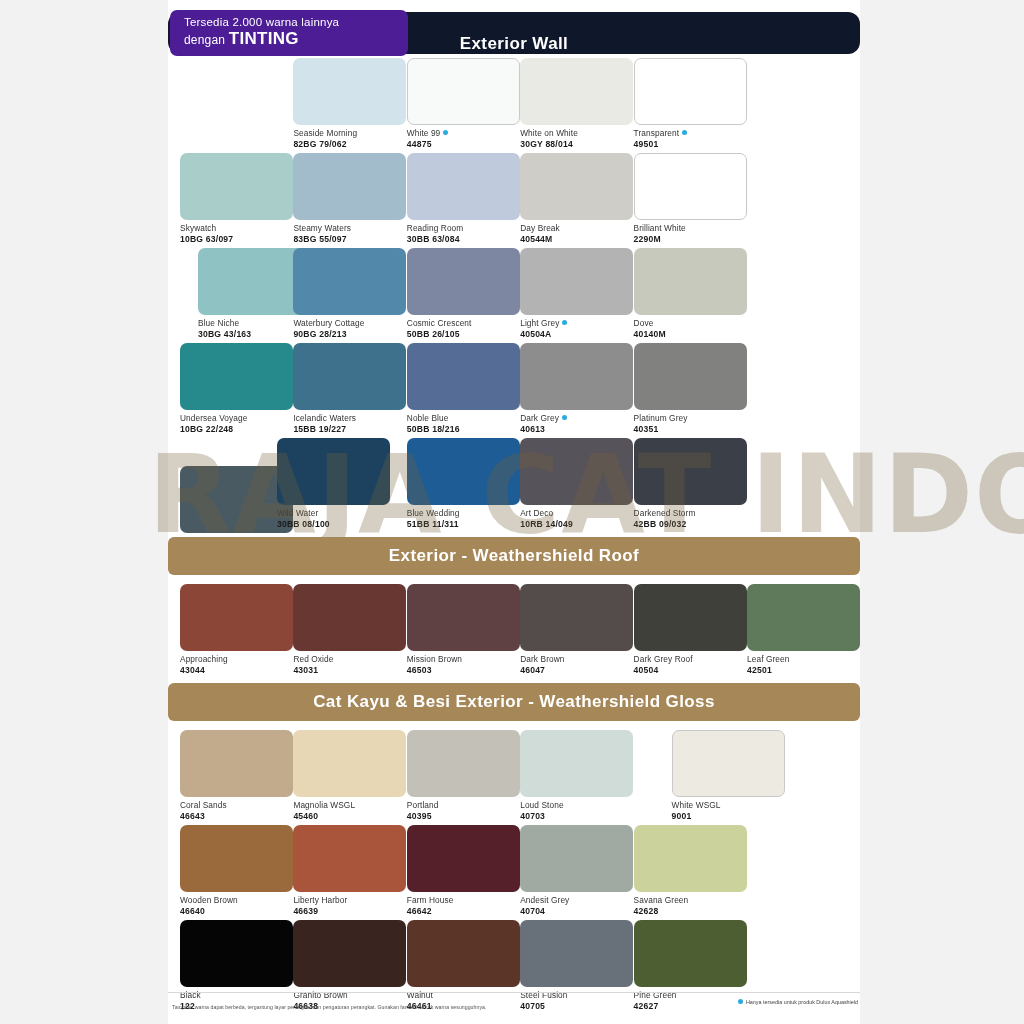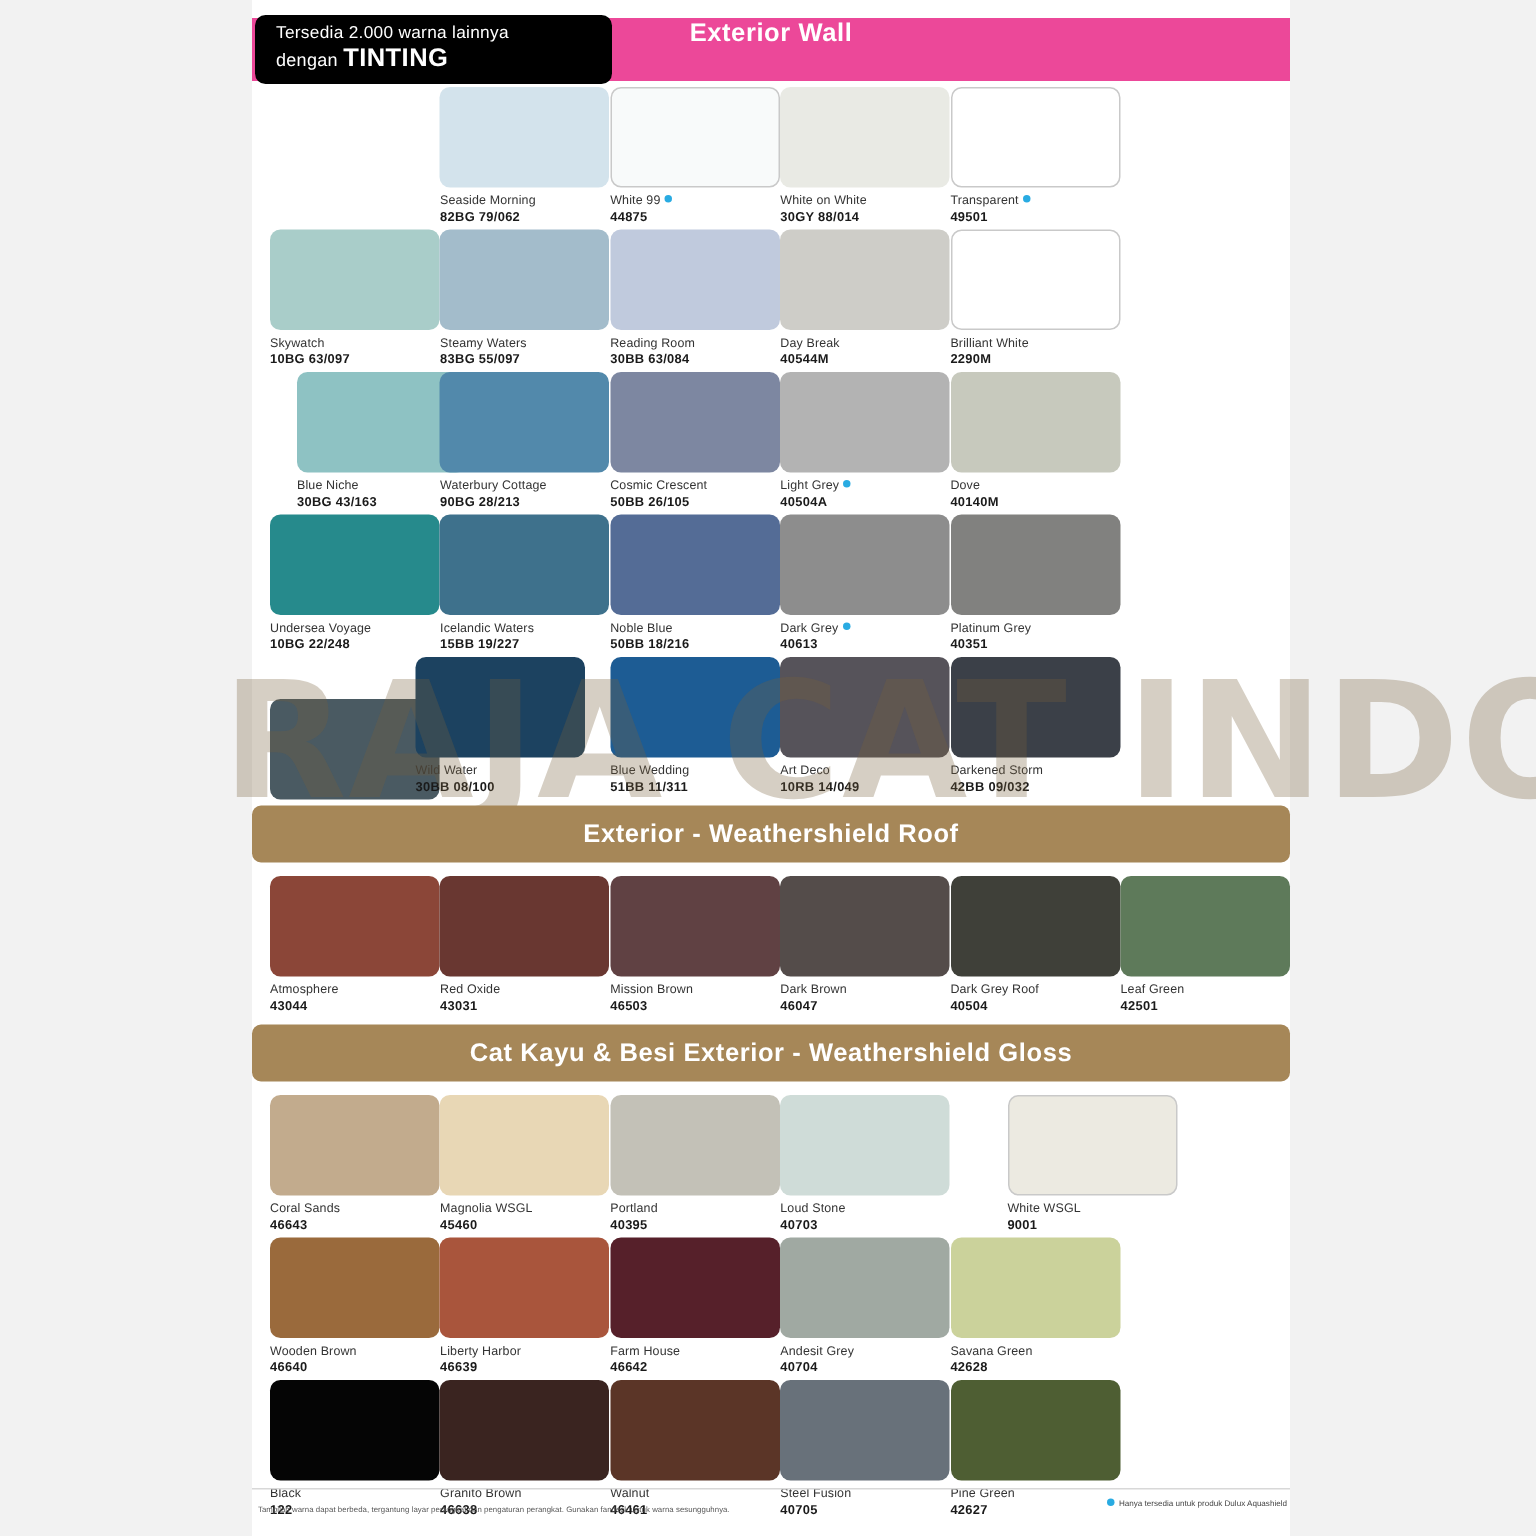--- a/index.html
+++ b/index.html
@@ -45,34 +45,34 @@
   }
 
   
   .topbar {
     position: absolute; left: 0; top: 12px;
     width: 692px; height: 42px;
   }
   .brownbar {
     position: absolute; left: 0; top: 0;
     width: 692px; height: 42px;
-    background: #ec4899;
-    border-radius: 0;
-    display: flex; align-items: flex-start; justify-content: center;
+    background: #0f172a;
+    border-radius: 12px;
+    display: flex; align-items: flex-end; justify-content: center;
   }
   .brownbar .title {
     color: #ffffff;
     font-size: 17px;
     font-weight: 600;
     letter-spacing: 0.4px;
   }
   .tinting {
     position: absolute; left: 2px; top: -2px;
     width: 238px; height: 46px;
-    background: #000000;
+    background: #4c1d95;
     border-radius: 7px;
     padding: 5px 0 0 14px;
     z-index: 3;
   }
   .tinting .l1 {
     color: #ffffff; font-size: 11.5px; line-height: 15px;
     letter-spacing: 0.2px;
   }
   .tinting .l2 {
     color: #ffffff; font-size: 12px; line-height: 18px;
@@ -339,21 +339,21 @@
             </div>
           </div>
         </div>
         <div class="secbar" style="top: 537px;">
           <span>Exterior - Weathershield Roof</span>
         </div>
         <div class="row" style="top: 584px;">
           <div class="cell" style="left: 12px;">
             <div class="chip" style="background: rgb(139, 70, 56);"></div>
             <div class="cap">
-              <div class="nm">Atmosphere</div>
+              <div class="nm">Approaching</div>
               <div class="cd">43044</div>
             </div>
           </div>
           <div class="cell" style="left: 125.4px;">
             <div class="chip" style="background: rgb(105, 55, 49);"></div>
             <div class="cap">
               <div class="nm">Red Oxide</div>
               <div class="cd">43031</div>
             </div>
           </div>

